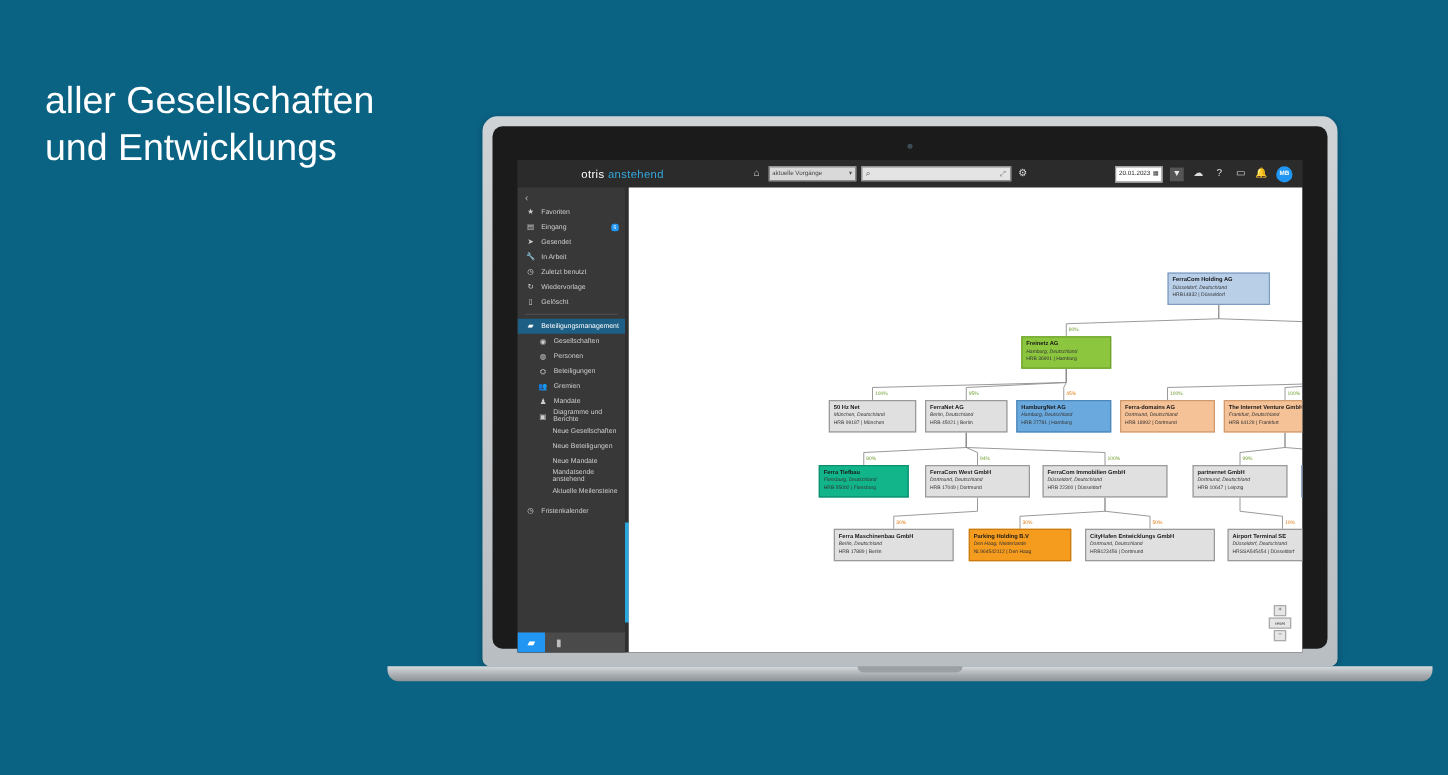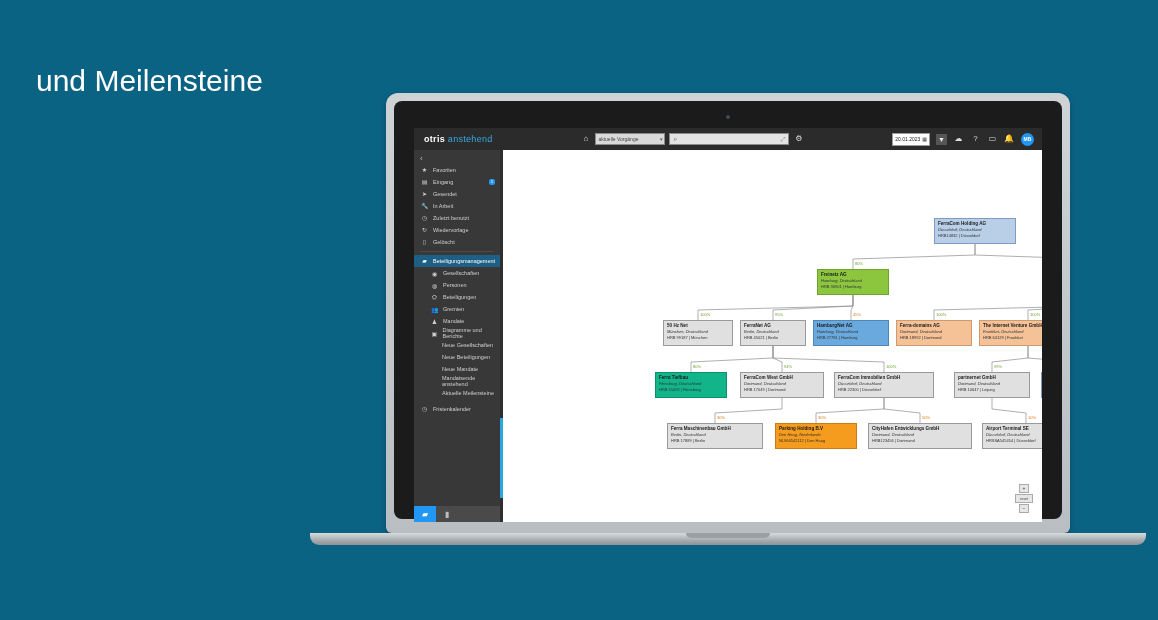--- a/index.html
+++ b/index.html
@@ -28,21 +28,21 @@
   #base{position:absolute;left:-76px;top:440px;width:836px;height:12px;
         background:linear-gradient(180deg,#d7dbde 0%,#a7acb0 60%,#8d9396 100%);
         border-radius:0 0 9px 9px;}
   #notch{position:absolute;left:50%;top:440px;margin-left:-42px;width:84px;height:5px;
          background:#9aa0a4;border-radius:0 0 5px 5px;}
 
   
   #appbar{position:absolute;left:0;top:0;width:100%;height:22px;background:#2b2b2b;
           display:flex;align-items:center;}
   #brand{margin-left:10px;font-size:9px;color:#ffffff;letter-spacing:.3px;}
-  #brand b{font-weight:bold;}
+  #brand b{font-weight:normal;margin-left:41px;}
   #brand span{color:#35a8e0;}
   #appbar-center{margin-left:auto;display:flex;align-items:center;gap:4px;}
   .bar-icon{width:11px;height:11px;display:inline-flex;align-items:center;justify-content:center;
             color:#dddddd;font-size:8px;line-height:1;}
   #vorgang-select{width:70px;height:12px;background:#d9d9d9;border:1px solid #8a8a8a;
                   display:flex;align-items:center;padding:0 2px;box-sizing:border-box;}
   #vorgang-select .lbl{font-size:5px;color:#444;flex:1;overflow:hidden;white-space:nowrap;}
   #vorgang-select .chev{font-size:5px;color:#555;}
   #searchbox{width:120px;height:12px;background:#e4e4e4;border:1px solid #8a8a8a;
              display:flex;align-items:center;padding:0 3px;box-sizing:border-box;gap:3px;}
@@ -105,21 +105,22 @@
   #zoom-ctrl .zb{width:8px;height:7px;background:#e6e6e6;border:1px solid #aaa;font-size:5px;color:#444;
                  display:flex;align-items:center;justify-content:center;line-height:1;}
   #zoom-ctrl .zr{width:16px;height:7px;background:#e6e6e6;border:1px solid #aaa;font-size:3.6px;color:#444;
                  display:flex;align-items:center;justify-content:center;}
 </style>
 </head>
 <body>
 
 <div id="headline-block">
   <div id="headline">
-    <div>und Meilensteine</div>
+    <div>aller Gesellschaften</div>
+    <div>und Entwicklungs</div>
   </div>
 </div>
 
 <div id="laptop">
   <div id="lid">
     <div id="bezel">
       <div id="camera"></div>
       <div id="screen">
 
         <div id="appbar">

